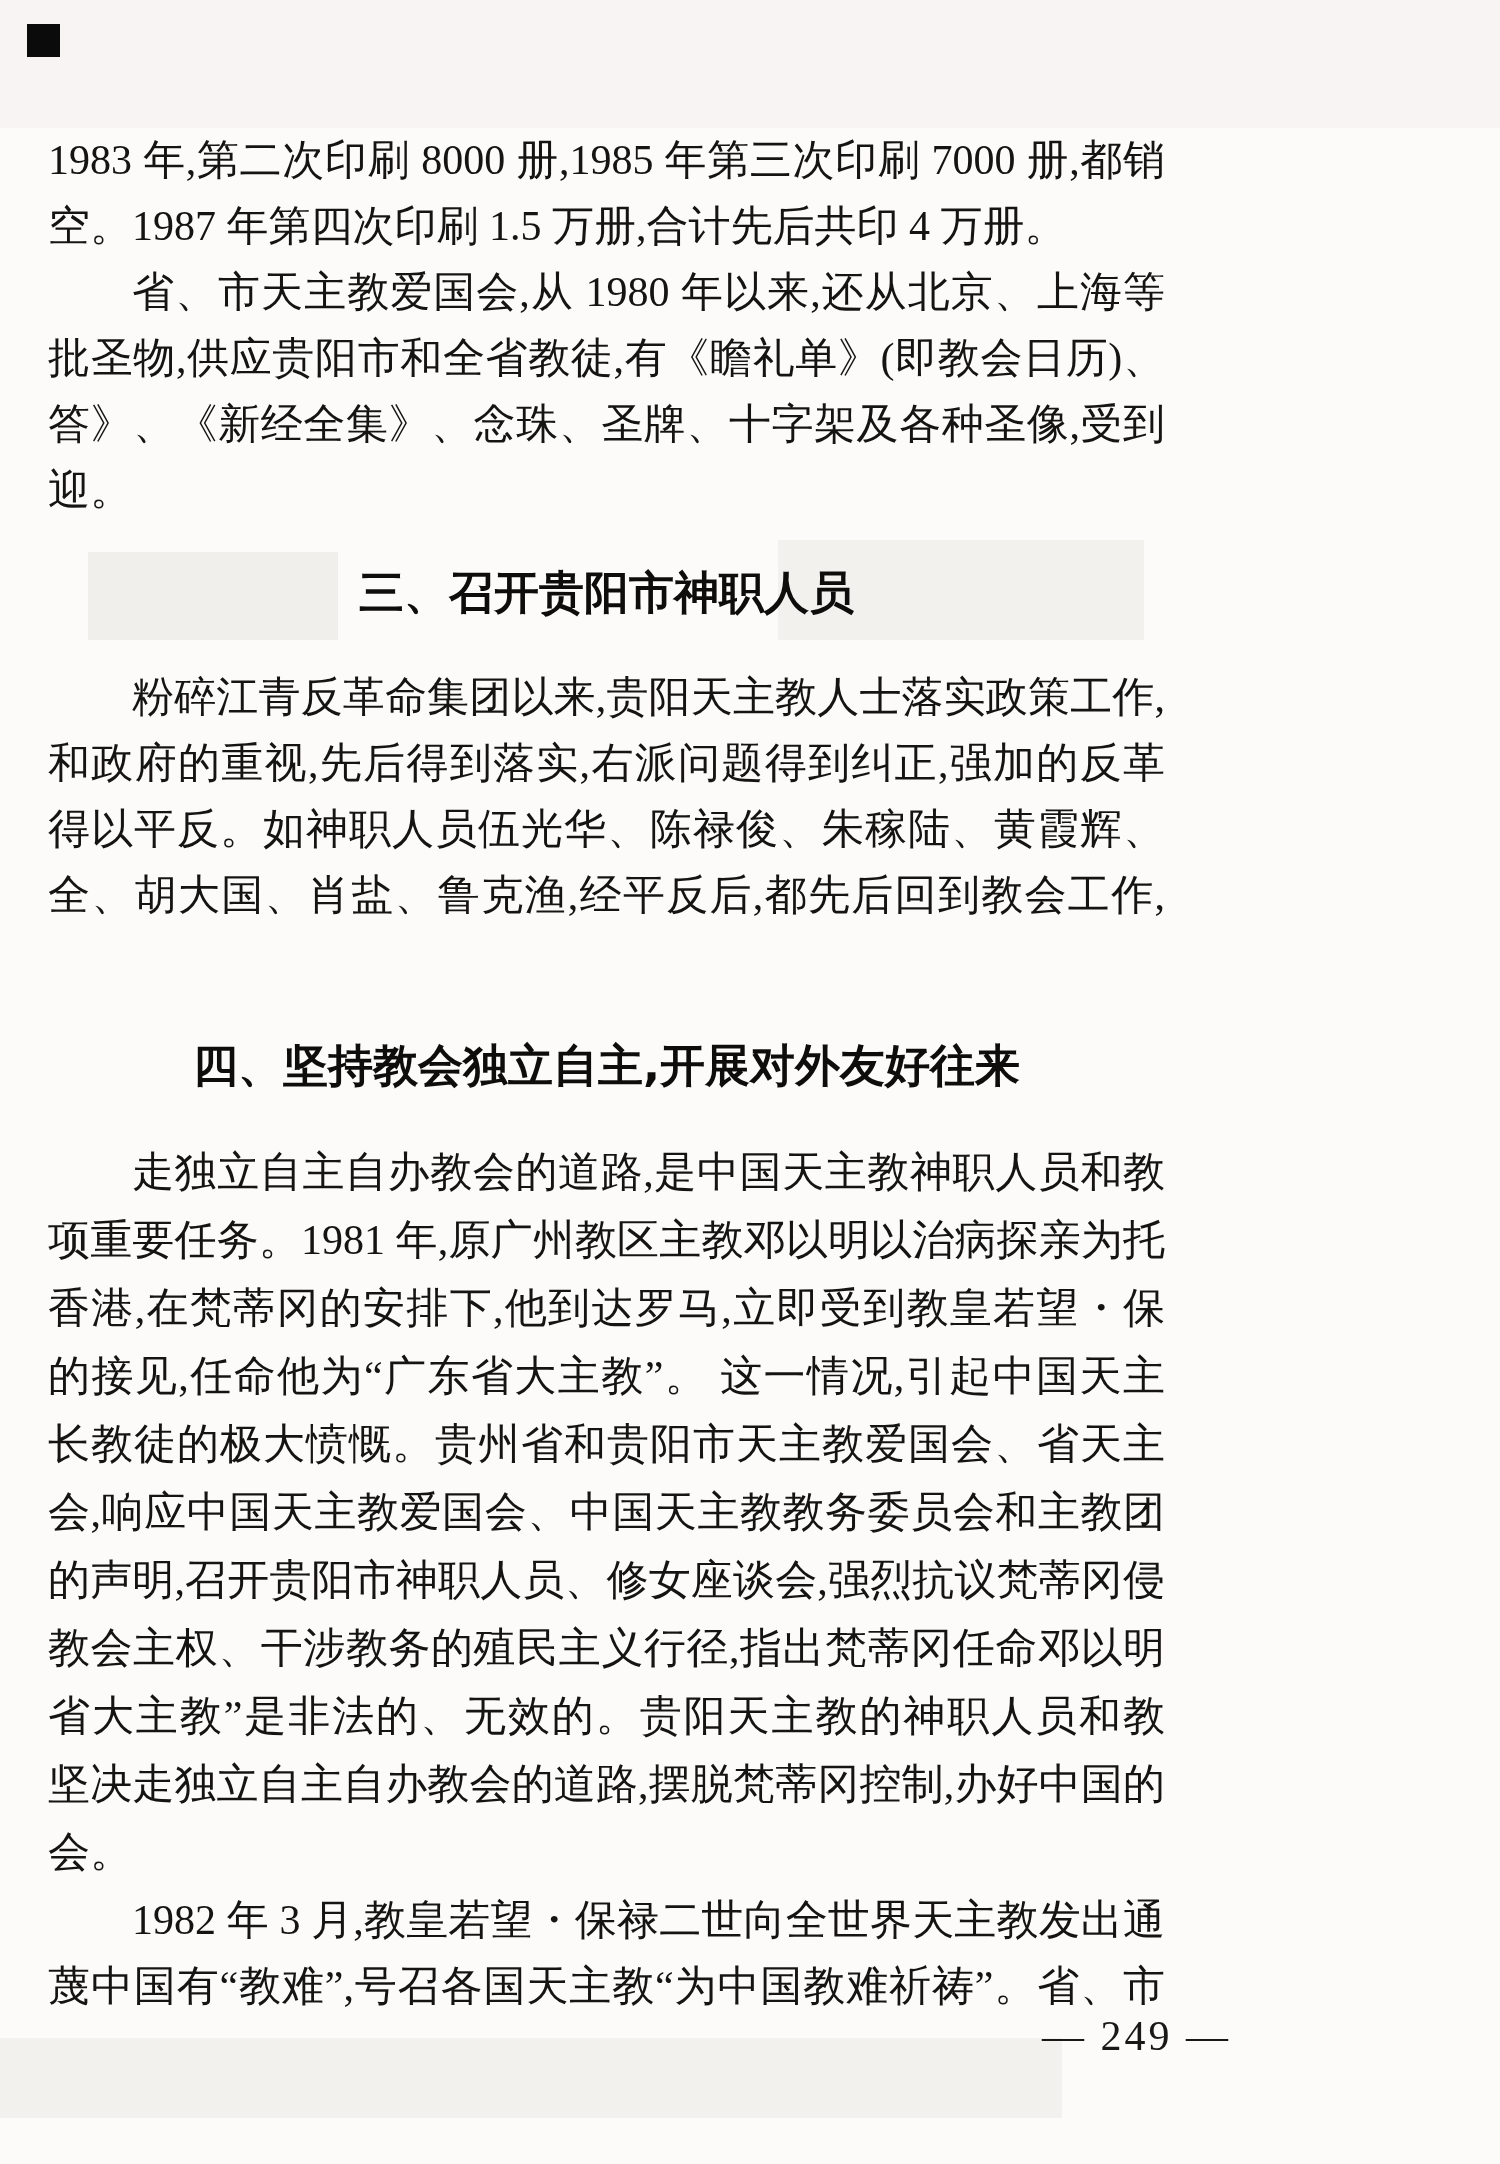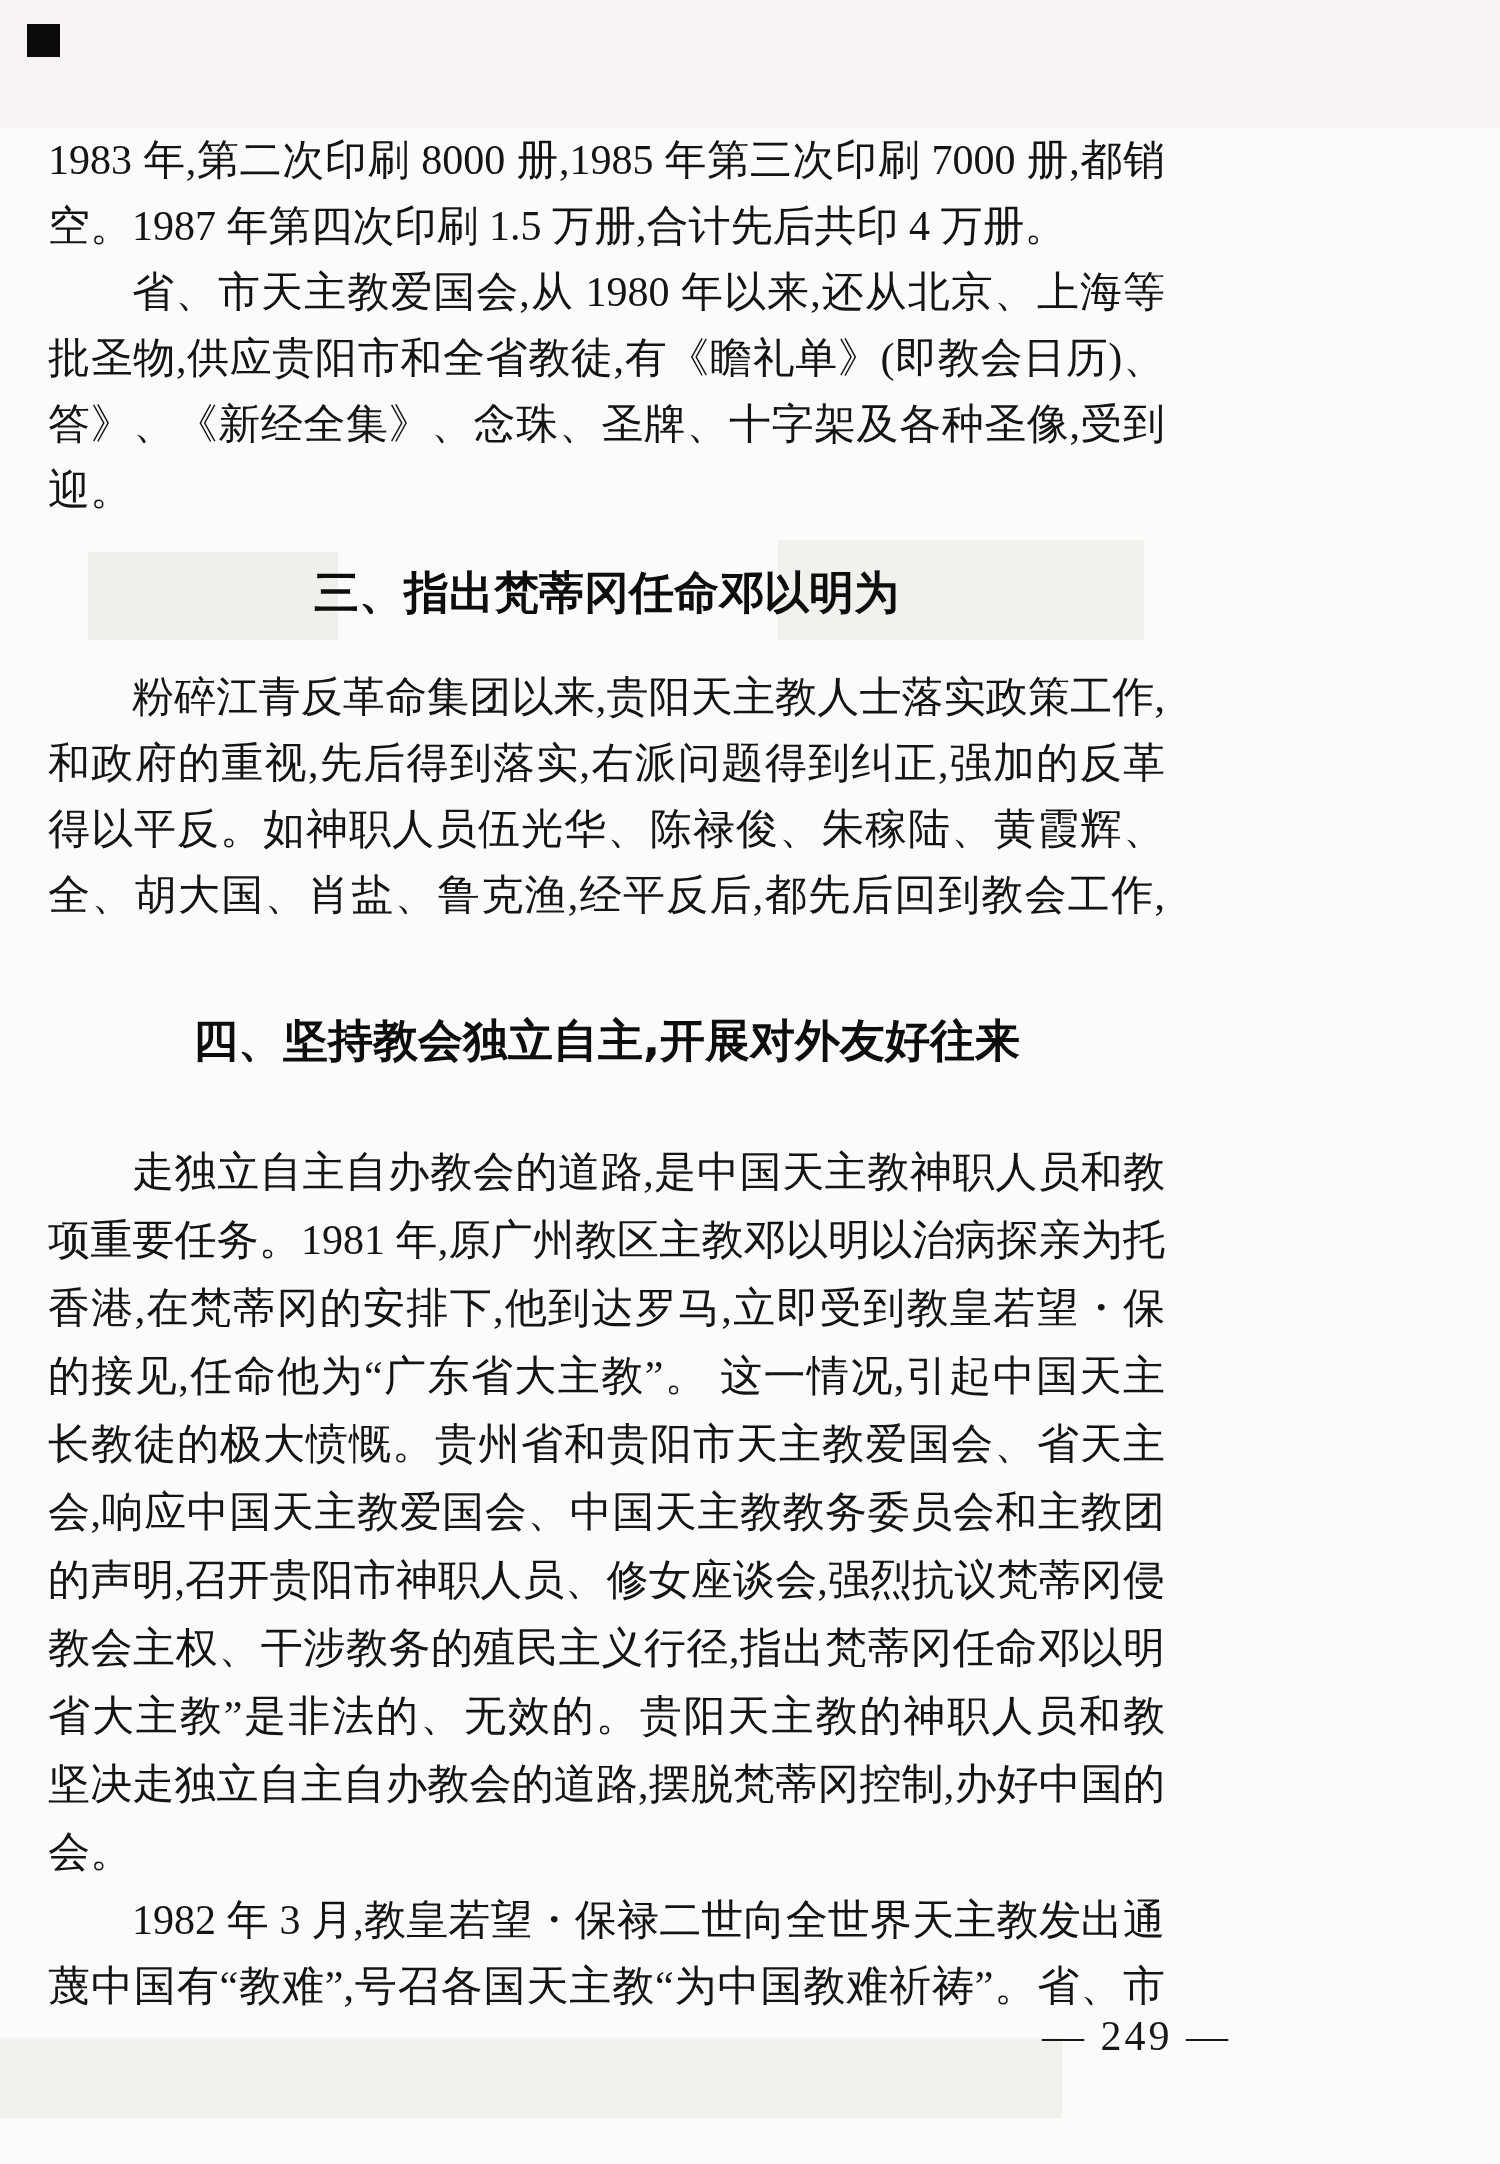--- a/index.html
+++ b/index.html
@@ -39,21 +39,21 @@
   .p5{top:1887px;}
   .heading{
     position:absolute;left:48px;width:1117px;margin:0;
     text-align:center;
     font-family:"DejaVu Sans","Liberation Sans",sans-serif;
     font-weight:bold;
     font-size:45px;line-height:50px;
     color:#0e0d0c;
   }
   .h1{top:568px;}
-  .h2{top:1016px;}
+  .h2{top:1041px;}
   .footer{
     position:absolute;left:1042px;top:2014px;
     font-size:42px;line-height:44px;letter-spacing:3px;
     color:#1a1816;
   }
 </style>
 </head>
 <body>
 
 <div class="page">
@@ -70,21 +70,21 @@
       <div class="line noj">空。1987 年第四次印刷 1.5 万册,合计先后共印 4 万册。</div>
     </div>
 
   <div class="para p2">
       <div class="line indent">省、市天主教爱国会,从 1980 年以来,还从北京、上海等地购进大</div>
       <div class="line">批圣物,供应贵阳市和全省教徒,有《瞻礼单》(即教会日历)、《要理问</div>
       <div class="line">答》、《新经全集》、念珠、圣牌、十字架及各种圣像,受到广大教徒的欢</div>
       <div class="line noj">迎。</div>
     </div>
 
-  <h2 class="heading h1">三、指出梵蒂冈任命邓以明为</h2>
+  <h2 class="heading h1">三、召开贵阳市神职人员</h2>
 
   <div class="para p3">
       <div class="line indent">粉碎江青反革命集团以来,贵阳天主教人士落实政策工作,受到党</div>
       <div class="line">和政府的重视,先后得到落实,右派问题得到纠正,强加的反革命罪名</div>
       <div class="line">得以平反。如神职人员伍光华、陈禄俊、朱稼陆、黄霞辉、李慕宗、程启</div>
       <div class="line">全、胡大国、肖盐、鲁克渔,经平反后,都先后回到教会工作,恢复其神</div>
     </div>
 
   <h2 class="heading h2">四、坚持教会独立自主,开展对外友好往来</h2>
 

